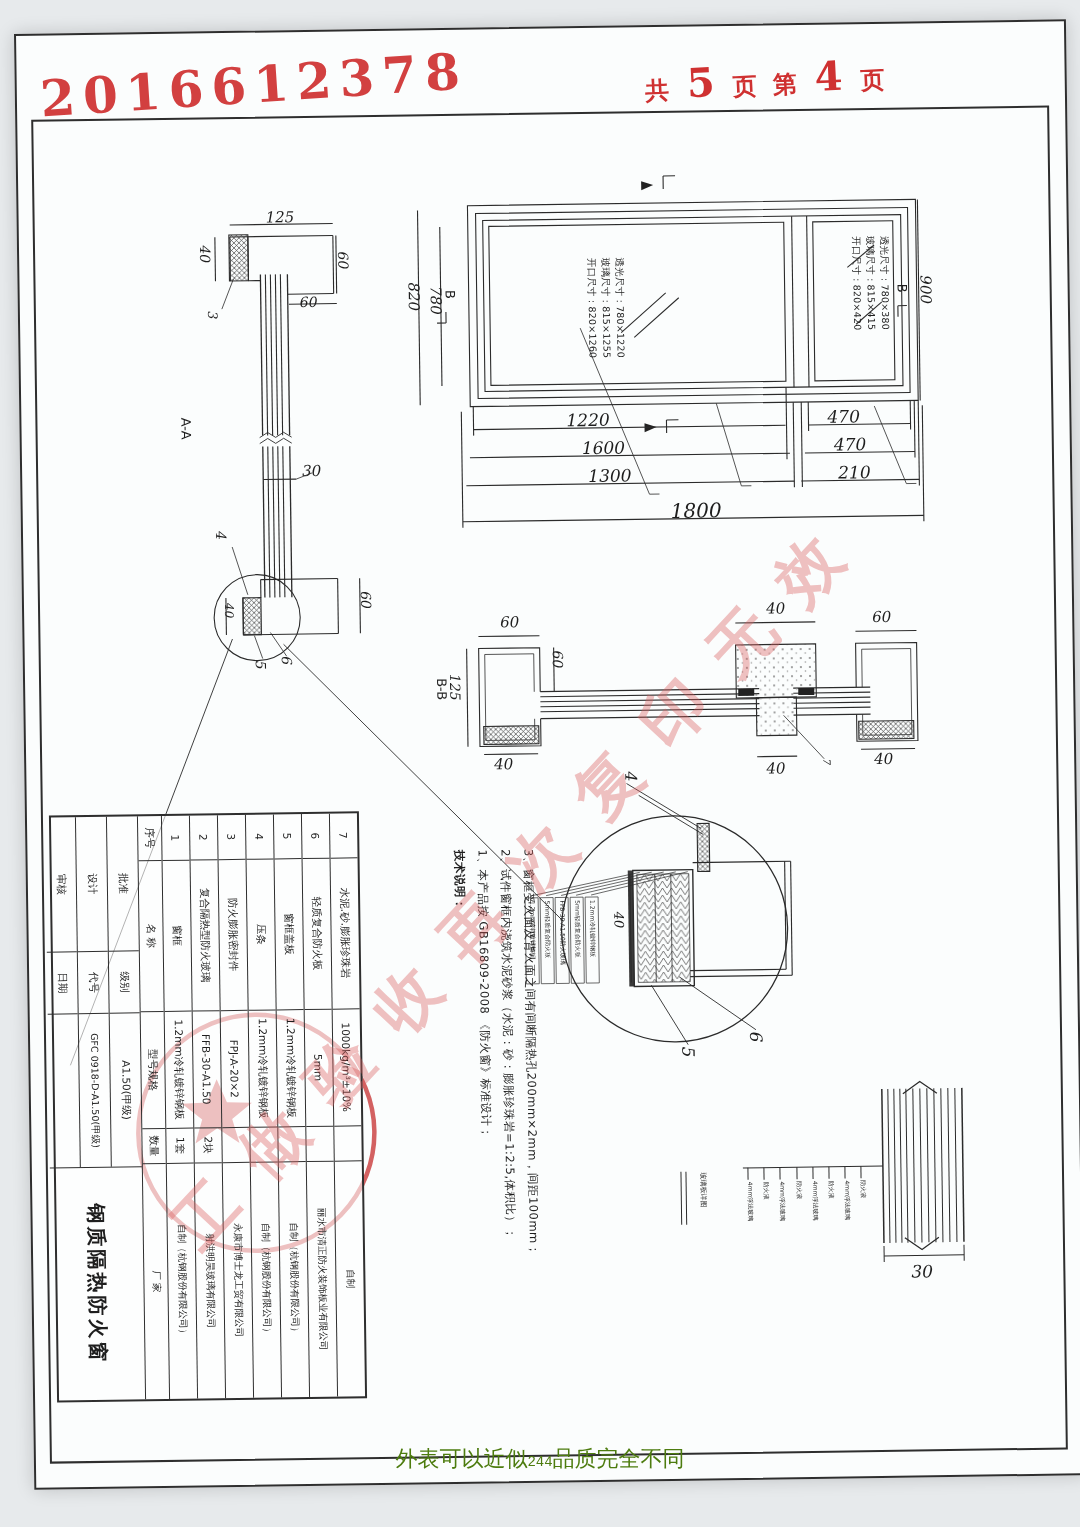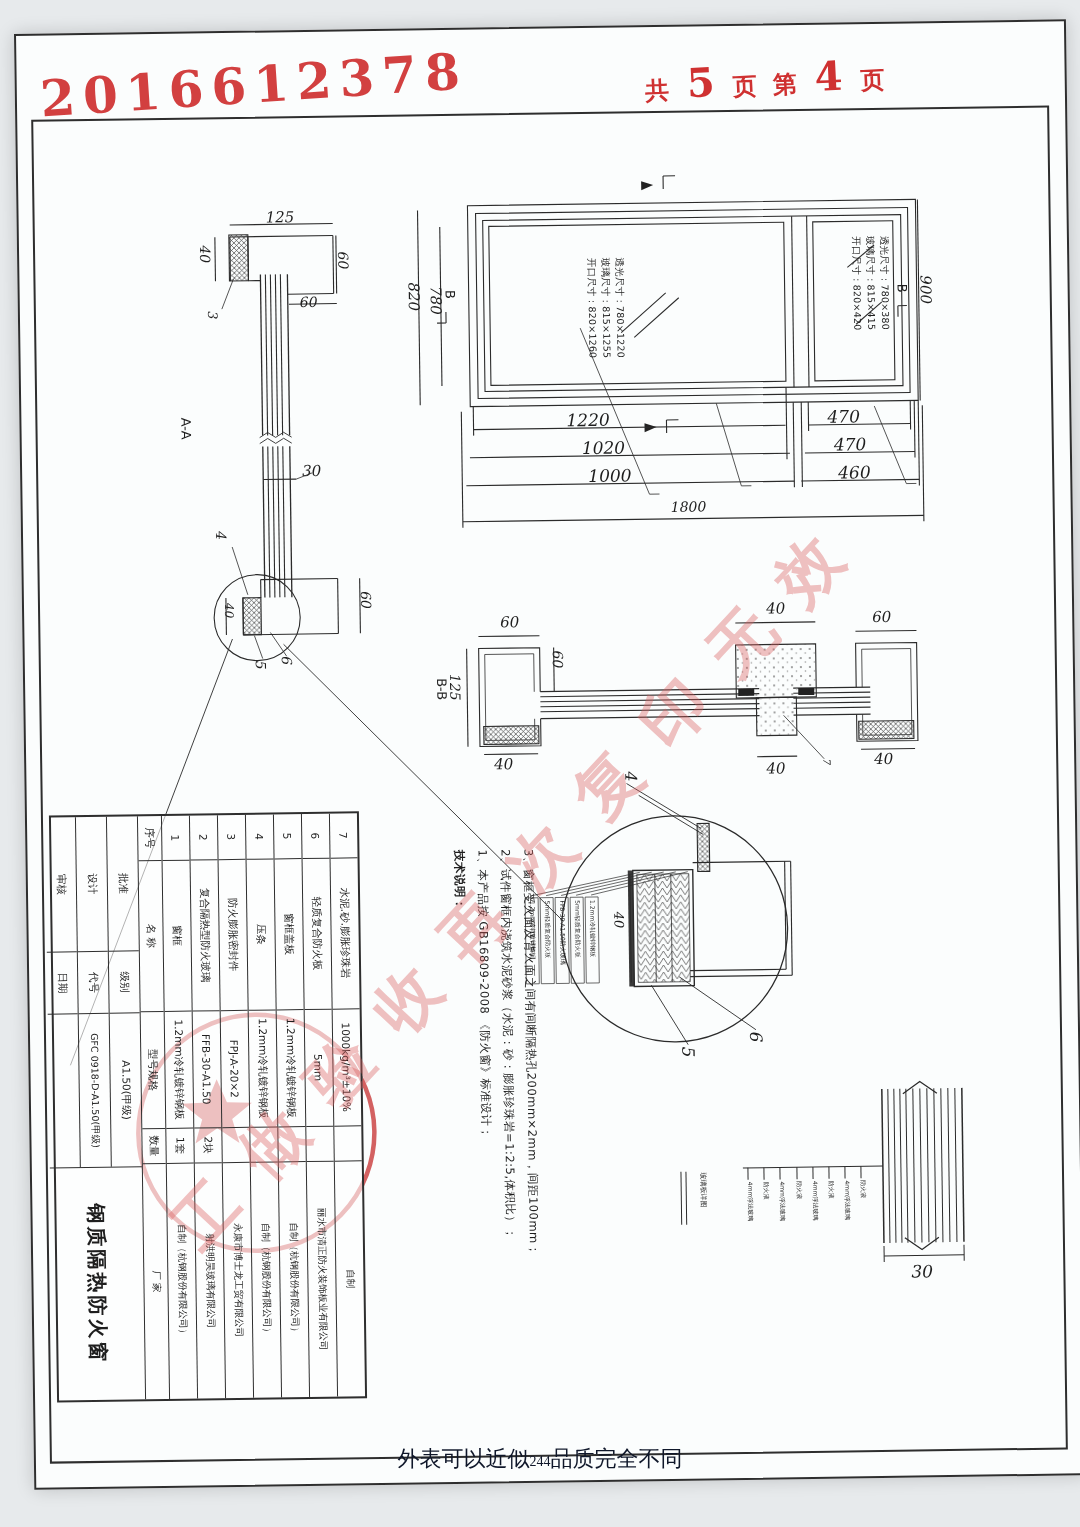--- a/index.html
+++ b/index.html
@@ -35,22 +35,22 @@
   .tblock{display:flex;height:92px;}
   .tleft{width:350px;display:flex;flex-direction:column;}
   .trow{display:flex;flex:1;border-bottom:1px solid #2e2e2e;box-sizing:border-box;}
   .trow:last-child{border-bottom:none;}
   .t1{width:135px;} .t2{width:62px;} .t3{width:153px;border-right:none;}
   .product{width:237px;border-left:1px solid #2e2e2e;box-sizing:border-box;display:flex;
            align-items:center;justify-content:center;font-size:20px;font-weight:bold;letter-spacing:3px;}
   .wm{position:absolute;left:185px;top:1195px;transform:rotate(-47deg);transform-origin:0 50%;
       font-size:64px;font-weight:bold;letter-spacing:34px;color:rgba(219,92,92,.38);
       white-space:nowrap;z-index:6;pointer-events:none;font-family:"DejaVu Sans",sans-serif;}
-  .caption{position:absolute;left:0;right:0;top:1444px;text-align:center;z-index:4;color:#0f172a;
-           font-family:Liberation Serif, serif;}
+  .caption{position:absolute;left:0;right:0;top:1444px;text-align:center;z-index:4;color:#4d7c0f;
+           font-family:Liberation Mono, monospace;}
   .caption .big{font-size:22px;} .caption .small{font-size:14px;}
 </style>
 </head>
 <body>
 
 <div class="page">
 
   <div class="sheet">
     <div class="frame"></div>
 
@@ -298,25 +298,25 @@
     <span class="v panel" style="left:843px;top:212px">开口尺寸：820×420</span>
     <span class="v panel" style="left:857px;top:212px">玻璃尺寸：815×415</span>
     <span class="v panel" style="left:871px;top:212px">透光尺寸：780×380</span>
     <span class="v" style="left:438px;top:260px;font-size:13px">B</span>
     <span class="v" style="left:890px;top:260px;font-size:13px">B</span>
     <span class="vd" style="left:425px;top:256px;font-size:15px">780</span>
     <span class="vd" style="left:403px;top:252px;font-size:15px">820</span>
     <span class="vd" style="left:915px;top:252px;font-size:15px">900</span>
     <span class="dim" style="left:545px;top:382px;font-size:17px">1220</span>
     <span class="dim" style="left:806px;top:382px;font-size:17px">470</span>
-    <span class="dim" style="left:560px;top:410px;font-size:17px">1020</span>
+    <span class="dim" style="left:560px;top:410px;font-size:17px">1600</span>
     <span class="dim" style="left:812px;top:410px;font-size:17px">470</span>
-    <span class="dim" style="left:566px;top:438px;font-size:17px">1000</span>
-    <span class="dim" style="left:816px;top:438px;font-size:17px">460</span>
-    <span class="dim" style="left:648px;top:472px;font-size:14px">1800</span>
+    <span class="dim" style="left:566px;top:438px;font-size:17px">1300</span>
+    <span class="dim" style="left:816px;top:438px;font-size:17px">210</span>
+    <span class="dim" style="left:648px;top:472px;font-size:20px">1800</span>
 
     <span class="v" style="left:172px;top:384px;font-size:13px">A-A</span>
     <span class="dim" style="left:247px;top:176px">125</span>
     <span class="vd" style="left:194px;top:212px;font-size:14px">40</span>
     <span class="vd" style="left:332px;top:220px;font-size:14px">60</span>
     <span class="dim" style="left:280px;top:262px;font-size:14px">60</span>
     <span class="vd" style="left:200px;top:278px;font-size:13px">3</span>
     <span class="dim" style="left:280px;top:430px">30</span>
     <span class="vd" style="left:206px;top:498px;font-size:14px">4</span>
     <span class="vd" style="left:212px;top:570px;font-size:12px">40</span>

